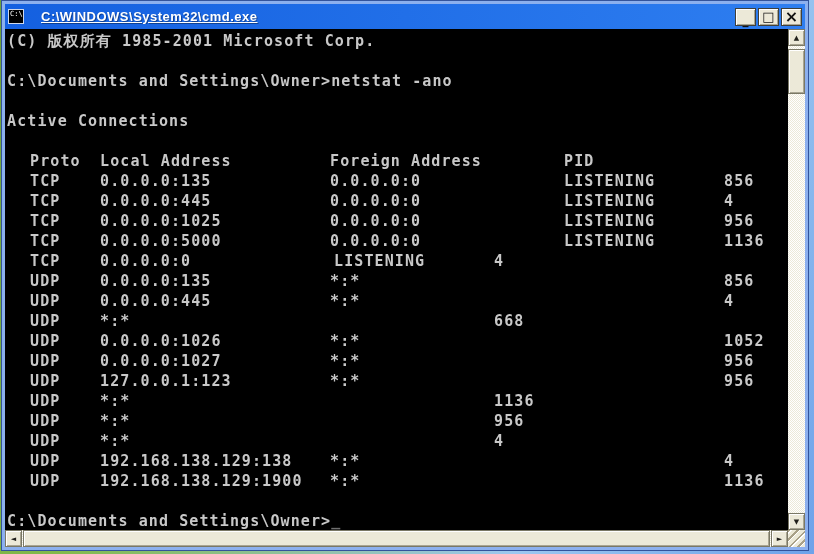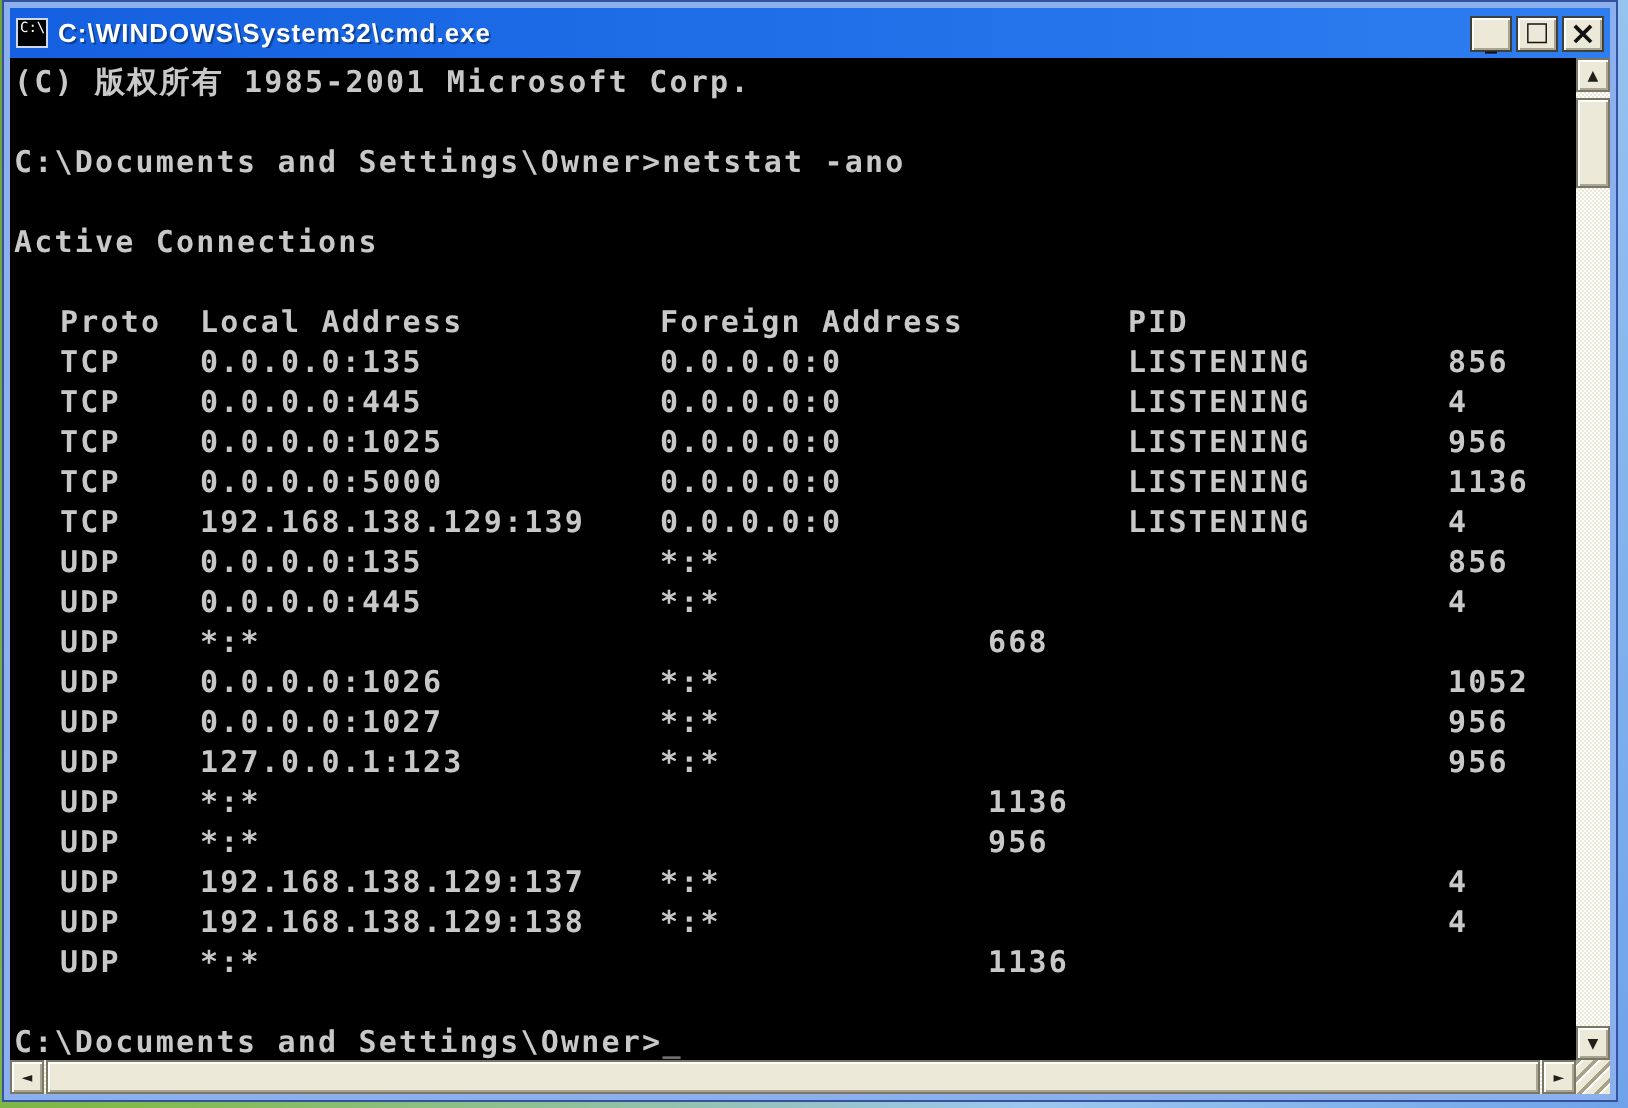--- a/index.html
+++ b/index.html
@@ -17,23 +17,24 @@
   .titlebar {
     height:25px; display:flex; align-items:center; padding:0 3px;
     background: linear-gradient(90deg, #1460e0 0%, #2e7ef0 100%);
   }
   .titleicon {
     width:16px; height:15px; background:#000; border:1px solid #cfd8ea;
     color:#fff; font-family:"DejaVu Sans Mono", monospace; font-size:7px;
     line-height:6px; padding:1px; flex:0 0 auto;
   }
   .titletext {
-    flex:1; margin-left:5px; color:#fff; font-weight:bold; font-size:13px;
+    flex:1; margin-left:17px; color:#fff; font-weight:bold; font-size:13px;
     letter-spacing:0.5px; white-space:nowrap; overflow:hidden;
     text-shadow:1px 1px 0 rgba(0,0,0,0.35);
+    text-decoration:underline;
   }
   .winbtns { display:flex; gap:2px; }
   .winbtn {
     width:21px; height:18px; background:#ece9d8; border:1px solid #40403a;
     box-shadow: inset 1px 1px 0 #ffffff, inset -1px -1px 0 #a9a592;
     display:flex; align-items:center; justify-content:center;
     font-family:"DejaVu Sans", sans-serif; font-weight:bold; color:#111;
     cursor:default; padding:0;
   }
   .glyph-min { font-size:12px; line-height:6px; margin-top:6px; }
@@ -129,32 +130,32 @@
         <span class="c0">Proto</span>
         <span class="c1">Local Address</span>
         <span class="c2">Foreign Address</span>
         <span class="c4">PID</span>
       </div>
       <div id="rows">
           <div class="trow"><span class="c0">TCP</span><span class="c1">0.0.0.0:135</span><span class="c2">0.0.0.0:0</span><span class="c3">LISTENING</span><span class="c4">856</span></div>
           <div class="trow"><span class="c0">TCP</span><span class="c1">0.0.0.0:445</span><span class="c2">0.0.0.0:0</span><span class="c3">LISTENING</span><span class="c4">4</span></div>
           <div class="trow"><span class="c0">TCP</span><span class="c1">0.0.0.0:1025</span><span class="c2">0.0.0.0:0</span><span class="c3">LISTENING</span><span class="c4">956</span></div>
           <div class="trow"><span class="c0">TCP</span><span class="c1">0.0.0.0:5000</span><span class="c2">0.0.0.0:0</span><span class="c3">LISTENING</span><span class="c4">1136</span></div>
-          <div class="trow"><span class="c0">TCP</span><span class="c1">192.168.138.129:139</span><span class="c2">0.0.0.0:0</span><span class="c3">LISTENING</span><span class="c4">4</span></div>
+          <div class="trow"><span class="c0">TCP</span><span class="c2">0.0.0.0:0</span><span class="c3">LISTENING</span><span class="c4">4</span></div>
           <div class="trow"><span class="c0">UDP</span><span class="c1">0.0.0.0:135</span><span class="c2">*:*</span><span class="c3"></span><span class="c4">856</span></div>
           <div class="trow"><span class="c0">UDP</span><span class="c1">0.0.0.0:445</span><span class="c2">*:*</span><span class="c3"></span><span class="c4">4</span></div>
           <div class="trow"><span class="c0">UDP</span><span class="c2">*:*</span><span class="c3"></span><span class="c4">668</span></div>
           <div class="trow"><span class="c0">UDP</span><span class="c1">0.0.0.0:1026</span><span class="c2">*:*</span><span class="c3"></span><span class="c4">1052</span></div>
           <div class="trow"><span class="c0">UDP</span><span class="c1">0.0.0.0:1027</span><span class="c2">*:*</span><span class="c3"></span><span class="c4">956</span></div>
           <div class="trow"><span class="c0">UDP</span><span class="c1">127.0.0.1:123</span><span class="c2">*:*</span><span class="c3"></span><span class="c4">956</span></div>
           <div class="trow"><span class="c0">UDP</span><span class="c2">*:*</span><span class="c3"></span><span class="c4">1136</span></div>
           <div class="trow"><span class="c0">UDP</span><span class="c2">*:*</span><span class="c3"></span><span class="c4">956</span></div>
-          <div class="trow"><span class="c0">UDP</span><span class="c1">192.168.138.129:137</span><span class="c2">*:*</span><span class="c3"></span><span class="c4">4</span></div>
+          <div class="trow"><span class="c0">UDP</span><span class="c2">*:*</span><span class="c3"></span><span class="c4">4</span></div>
           <div class="trow"><span class="c0">UDP</span><span class="c1">192.168.138.129:138</span><span class="c2">*:*</span><span class="c3"></span><span class="c4">4</span></div>
-          <div class="trow"><span class="c0">UDP</span><span class="c2">*:*</span><span class="c3"></span><span class="c4">1136</span></div>
+          <div class="trow"><span class="c0">UDP</span><span class="c1">192.168.138.129:1900</span><span class="c2">*:*</span><span class="c3"></span><span class="c4">1136</span></div>
         </div>
       <div class="line"></div>
       <div class="line"><span>C:\Documents and Settings\Owner&gt;</span><span class="cursor">_</span></div>
     </div>
 
     <div class="vscroll">
       <button class="sbtn">
           <span>▲</span>
         </button>
       <div class="vtrack checker">

